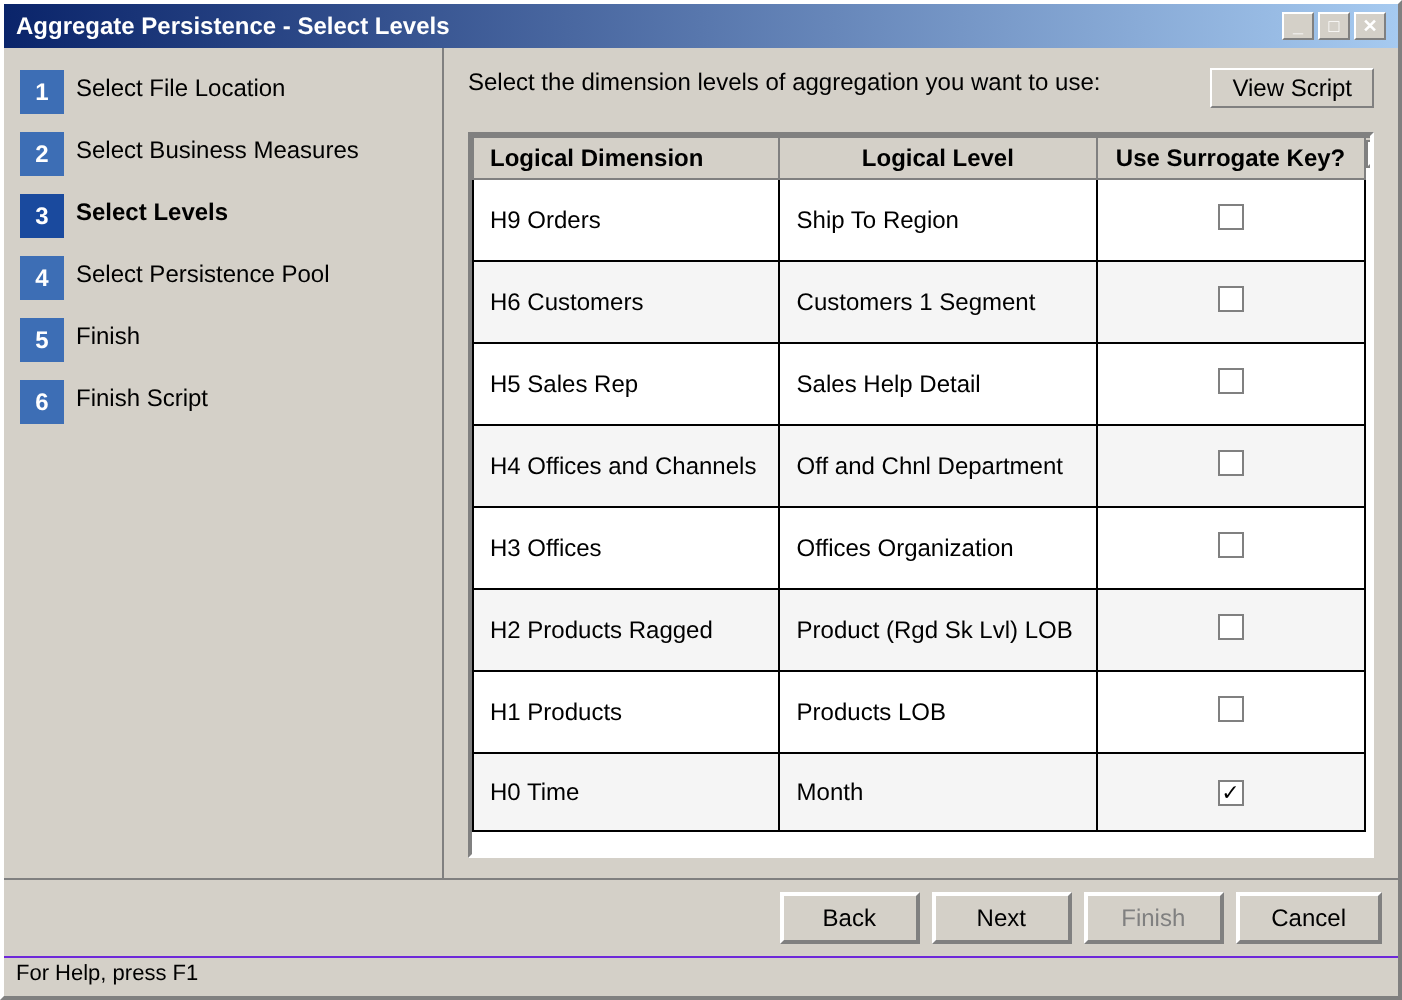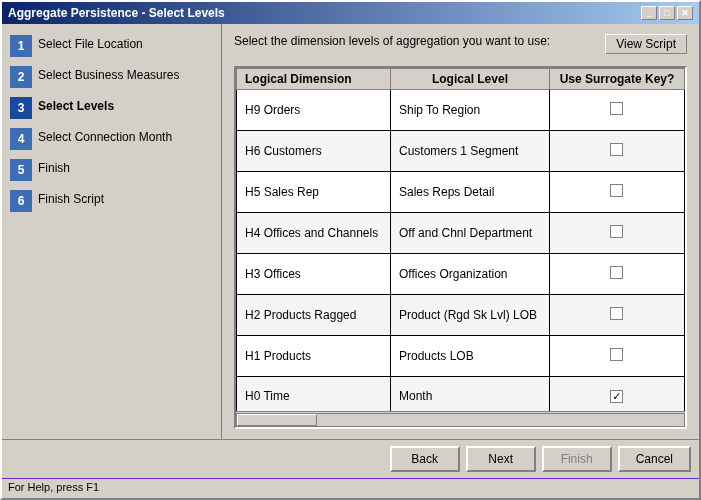--- a/index.html
+++ b/index.html
@@ -152,21 +152,21 @@
     .table-container {
       flex: 1;
       overflow: hidden;
       border: 2px solid;
       border-top-color: #808080;
       border-left-color: #808080;
       border-bottom-color: #ffffff;
       border-right-color: #ffffff;
       background: white;
       display: flex;
-      flex-direction: column;
+      flex-direction: row;
     }
 
     .table-scroll {
       flex: 1;
       overflow-y: auto;
       overflow-x: auto;
     }
 
     table {
       width: 100%;
@@ -323,21 +323,21 @@
           <div class="step-item">
             <span class="step-number">2</span>
             <span class="step-label">Select Business Measures</span>
           </div>
           <div class="step-item current">
             <span class="step-number active">3</span>
             <span class="step-label active">Select Levels</span>
           </div>
           <div class="step-item">
             <span class="step-number">4</span>
-            <span class="step-label">Select Connection Month</span>
+            <span class="step-label">Select Persistence Pool</span>
           </div>
           <div class="step-item">
             <span class="step-number">5</span>
             <span class="step-label">Finish</span>
           </div>
           <div class="step-item">
             <span class="step-number">6</span>
             <span class="step-label">Finish Script</span>
           </div>
         </div>
@@ -365,21 +365,21 @@
                   <td>Ship To Region</td>
                   <td class="checkbox-cell"><div class="checkbox-unchecked"></div></td>
                 </tr>
                 <tr>
                   <td>H6 Customers</td>
                   <td>Customers 1 Segment</td>
                   <td class="checkbox-cell"><div class="checkbox-unchecked"></div></td>
                 </tr>
                 <tr>
                   <td>H5 Sales Rep</td>
-                  <td>Sales Reps Detail</td>
+                  <td>Sales Help Detail</td>
                   <td class="checkbox-cell"><div class="checkbox-unchecked"></div></td>
                 </tr>
                 <tr>
                   <td>H4 Offices and Channels</td>
                   <td>Off and Chnl Department</td>
                   <td class="checkbox-cell"><div class="checkbox-unchecked"></div></td>
                 </tr>
                 <tr>
                   <td>H3 Offices</td>
                   <td>Offices Organization</td>

